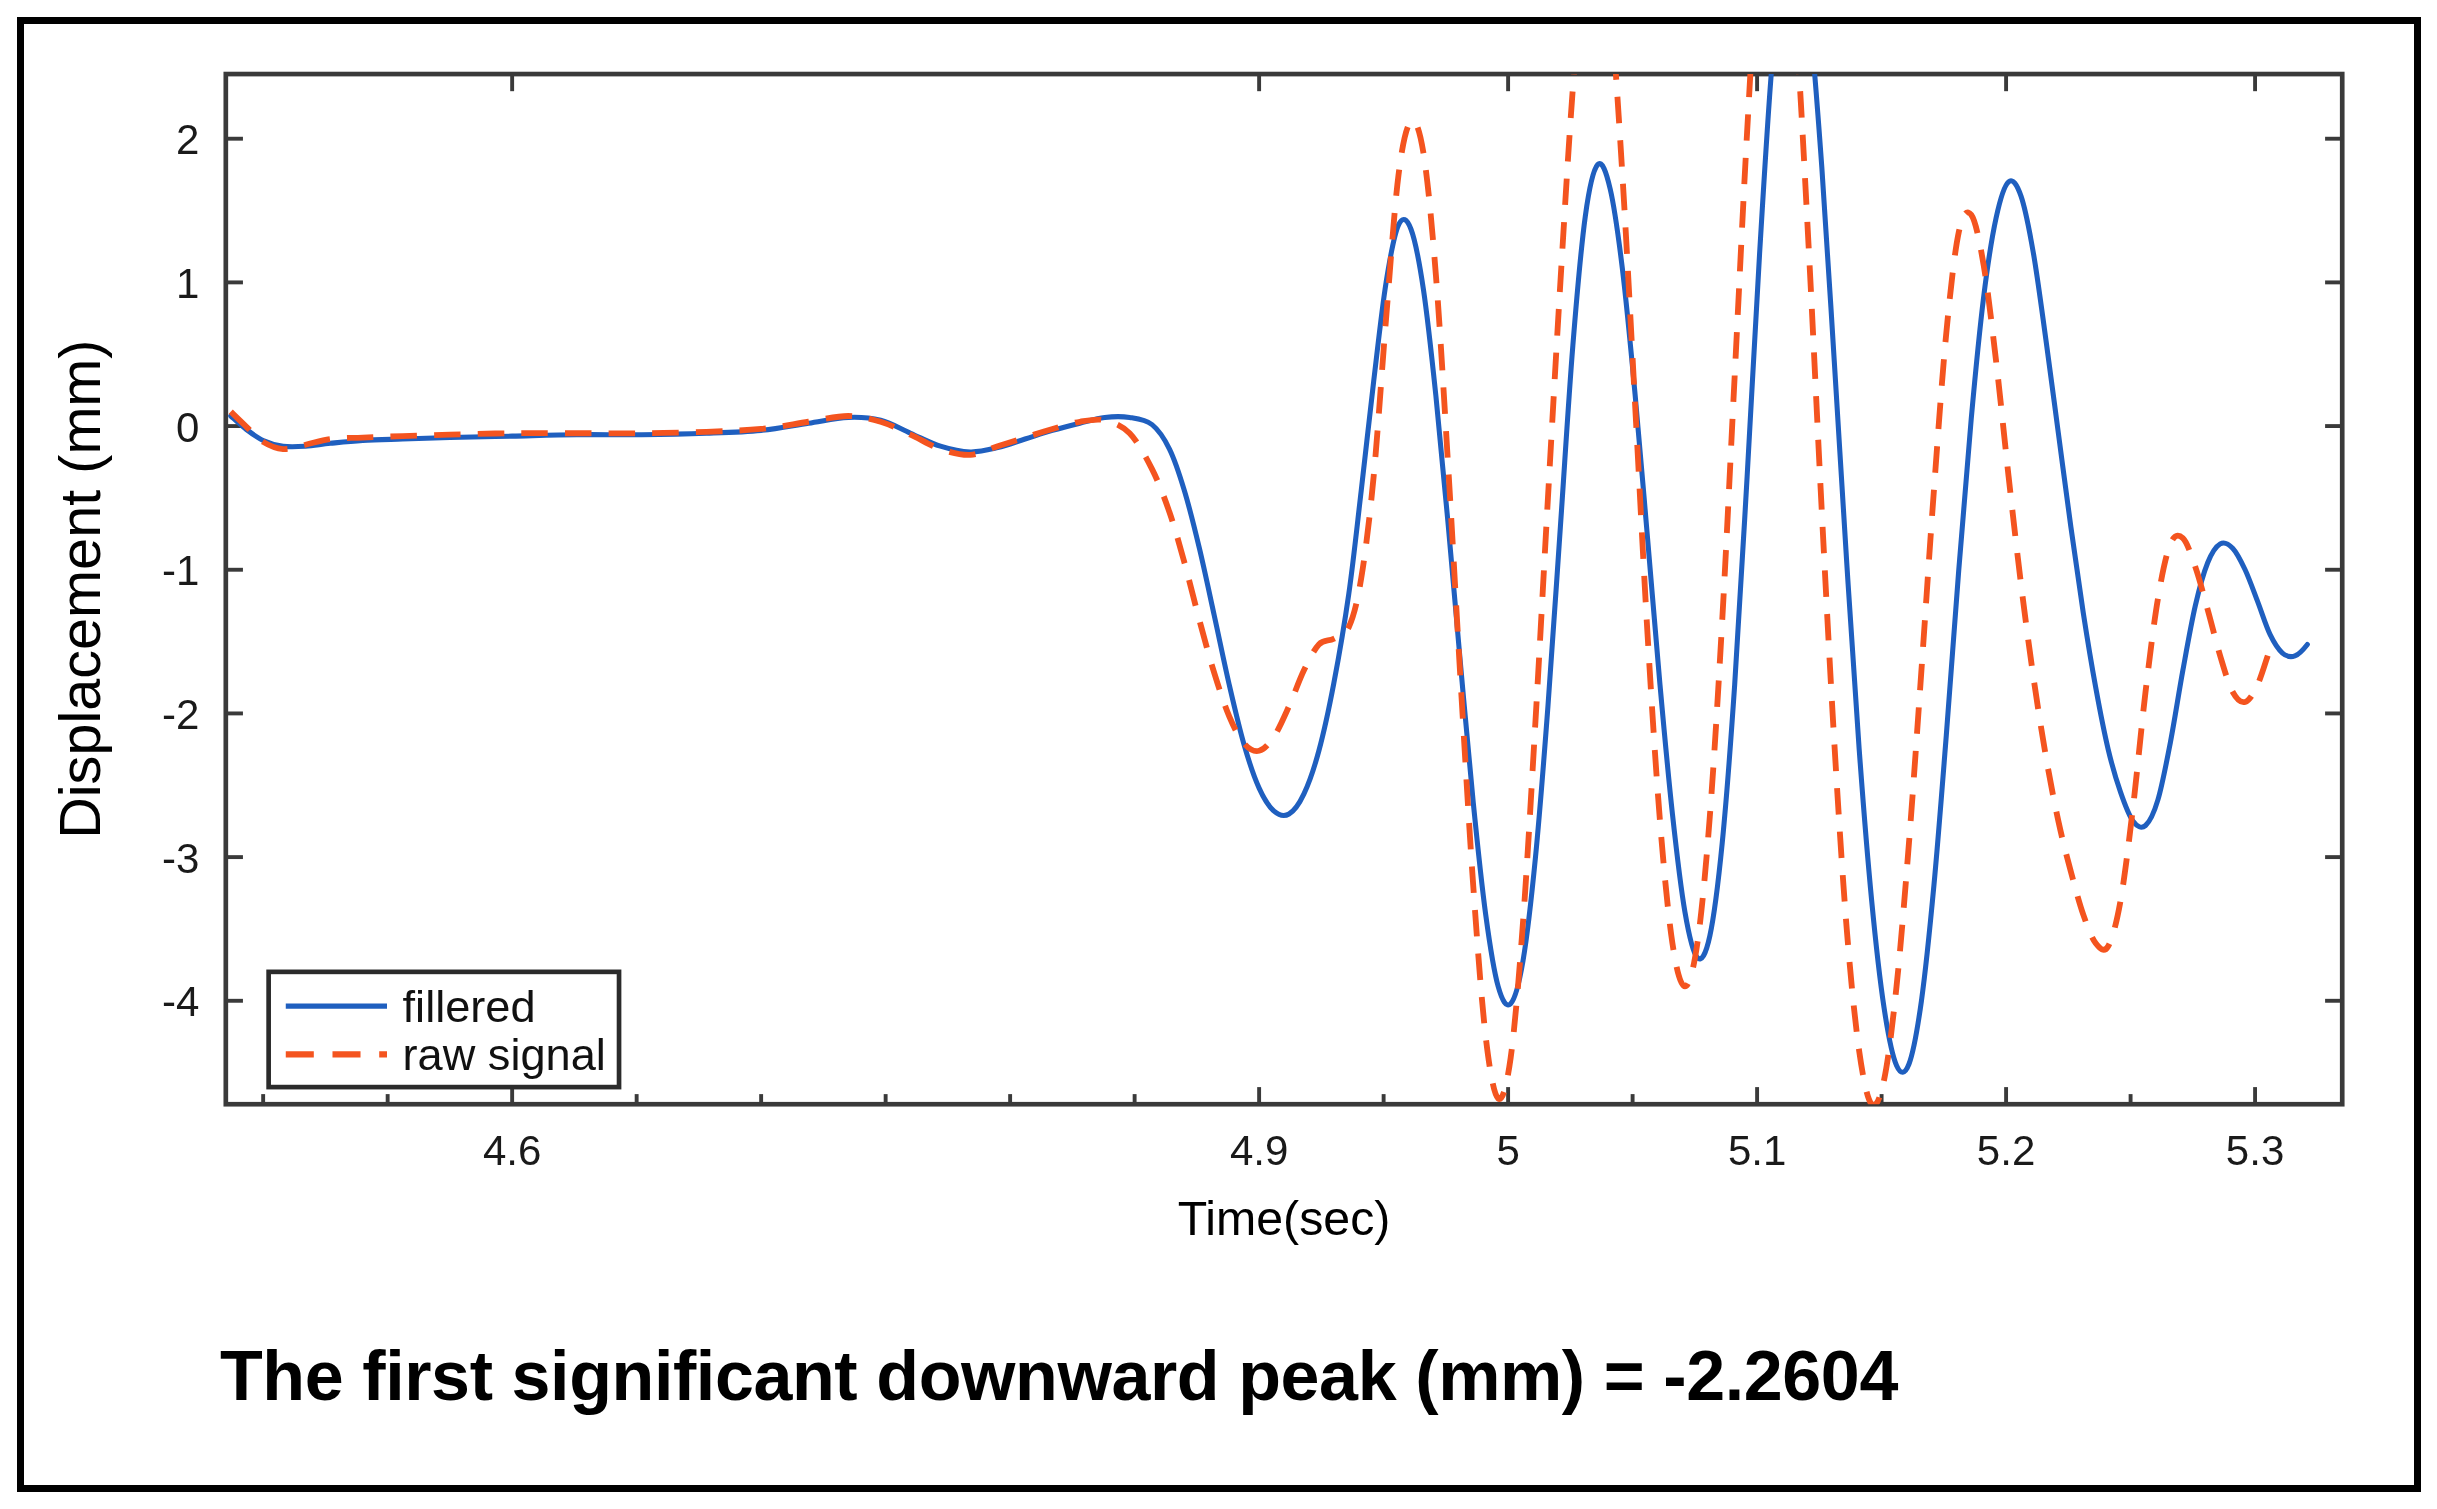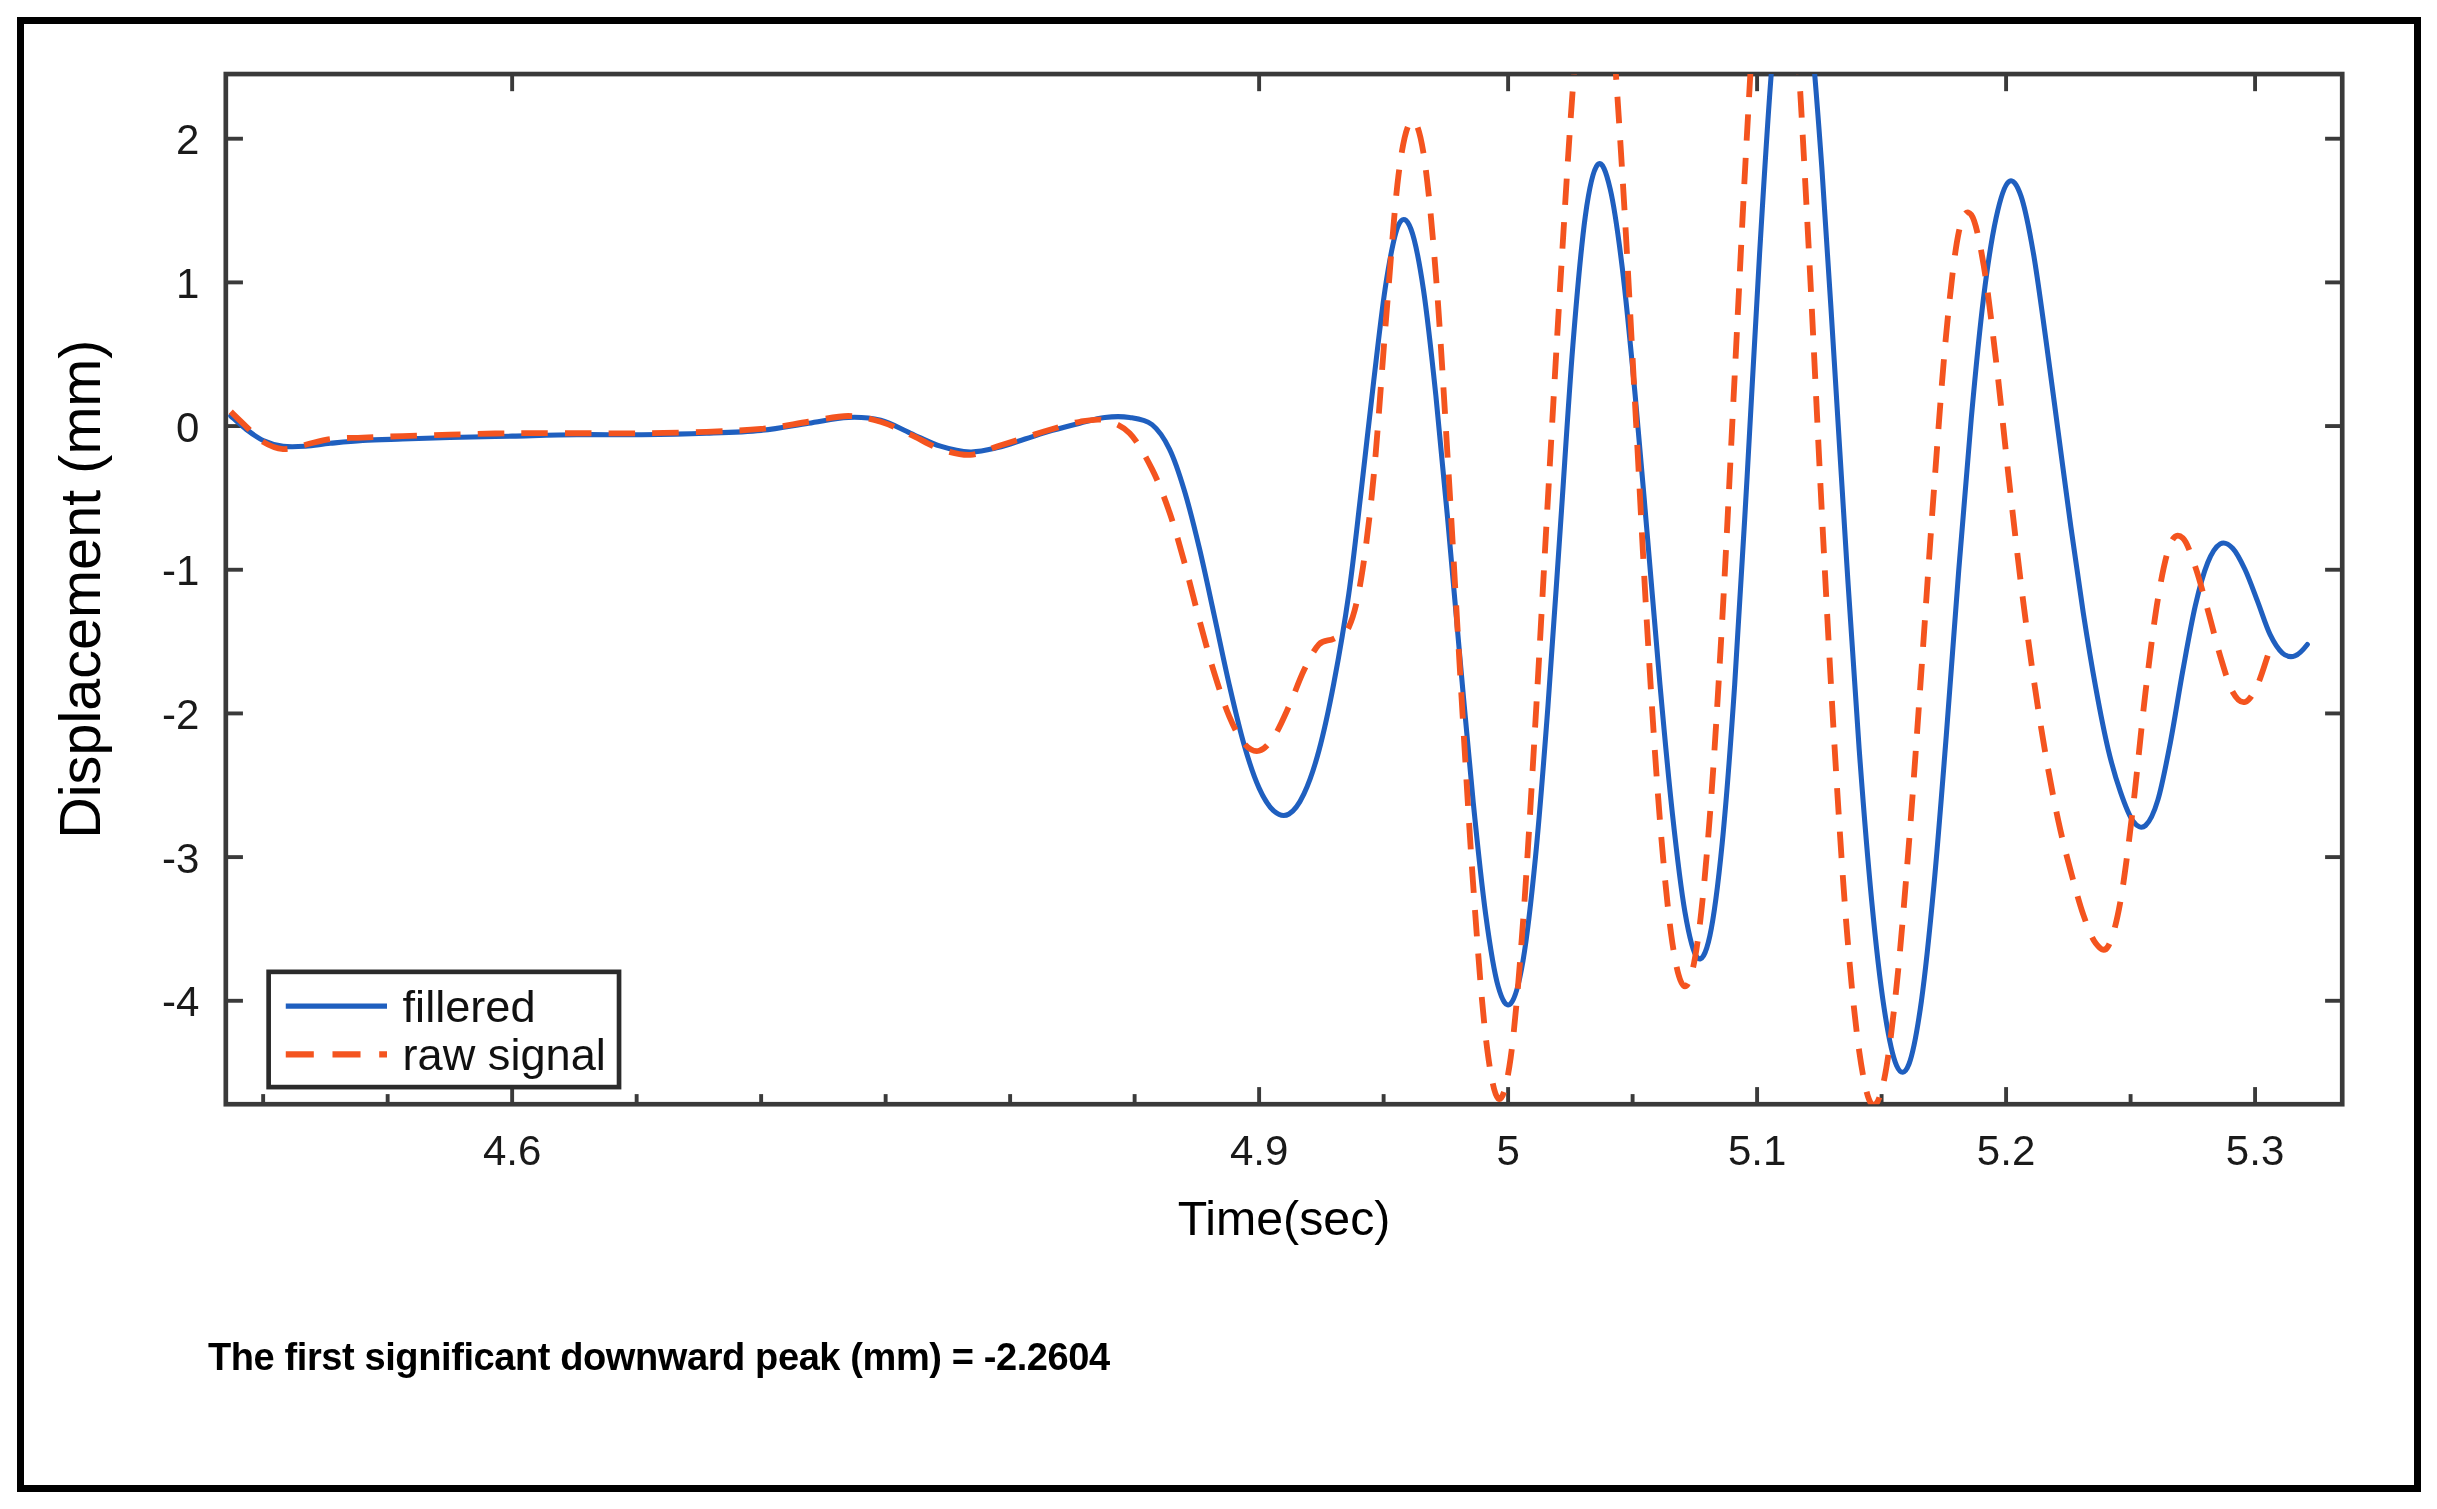--- a/index.html
+++ b/index.html
@@ -62,24 +62,24 @@
   }
   .legend-text {
     font-family: "Liberation Sans", sans-serif;
     font-size: 58px;
     fill: #111111;
   }
   .legend-line-filtered { stroke: #1f5fbf; stroke-width: 7; fill: none; }
   .legend-line-raw { stroke: #f4541f; stroke-width: 8; stroke-dasharray: 36 24; fill: none; }
   #caption {
     position: absolute;
-    left: 208px;
+    left: 220px;
     top: 1336px;
     font-family: "Liberation Sans", sans-serif;
-    font-size: 38px;
+    font-size: 70px;
     font-weight: bold;
     color: #000000;
     letter-spacing: -0.4px;
     white-space: nowrap;
   }
 </style>
 </head>
 <body>
 
 <div id="figure">

